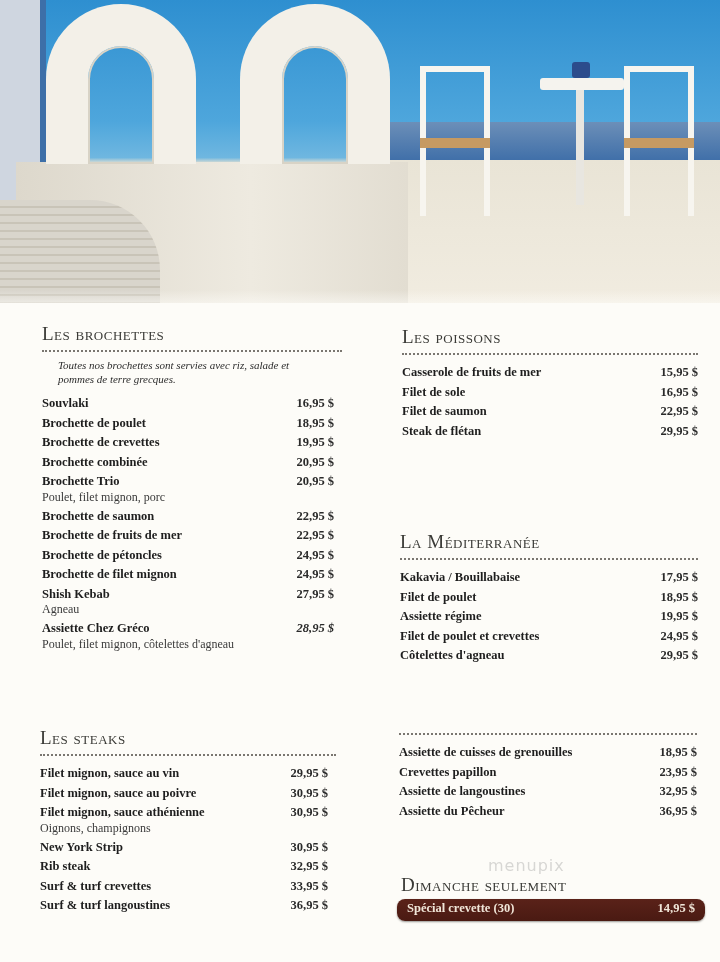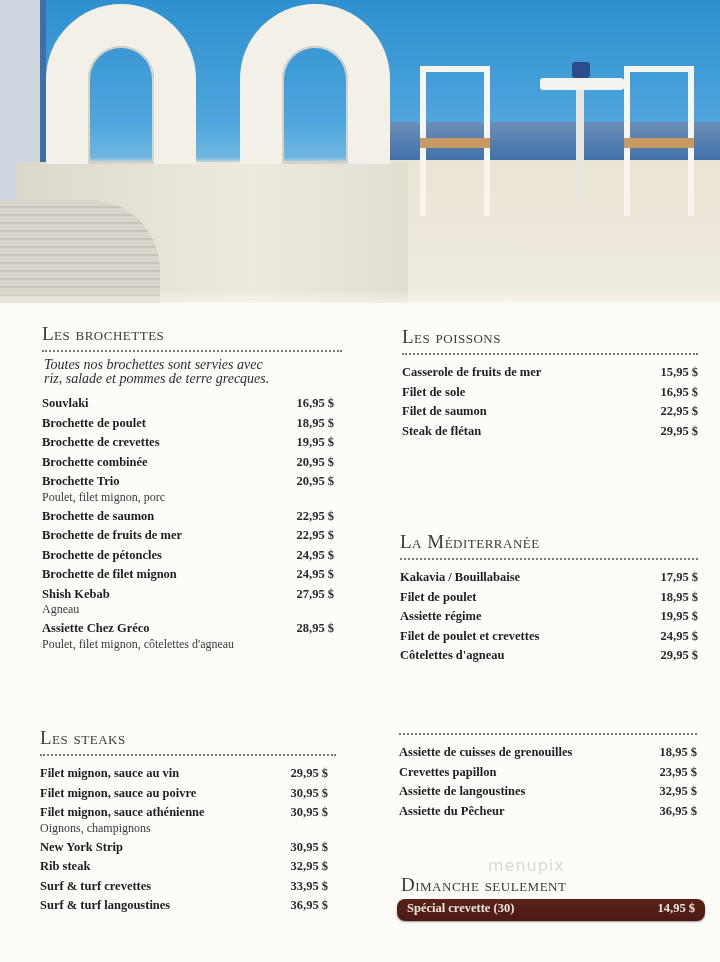--- a/index.html
+++ b/index.html
@@ -19,21 +19,21 @@
   .hero .chair.c1 { left:420px; }
   .hero .chair.c2 { left:624px; }
   .hero .table { position:absolute; left:540px; top:78px; width:84px; height:12px; background:#f5f3ee; border-radius:3px; }
   .hero .table-leg { position:absolute; left:576px; top:90px; width:8px; height:115px; background:#e8e6e0; }
   .hero .cup { position:absolute; left:572px; top:62px; width:18px; height:16px; background:#2c4c8c; border-radius:3px; }
   .hero-fade { position:absolute; left:0; top:290px; width:720px; height:40px; background:linear-gradient(180deg, rgba(253,252,248,0) 0%, rgba(253,252,248,1) 60%); }
 
   .section { position:absolute; }
   .sec-title { font-size:19px; letter-spacing:0.5px; color:#3a3a36; font-variant:small-caps; line-height:24px; white-space:nowrap; }
   .dots { border-bottom:2px dotted #7a7670; height:0; margin-top:4px; margin-bottom:8px; }
-  .note { font-style:italic; font-size:14px; line-height:14px; color:#2c2c2c; margin:-2px 0 8px 2px; }
+  .note { font-style:italic; font-size:11px; line-height:14px; color:#2c2c2c; margin:-2px 0 8px 16px; }
   .row { display:flex; justify-content:space-between; align-items:flex-start; }
   .item-name { font-weight:bold; font-size:12.5px; line-height:19.5px; color:#1e1e1e; }
   .item-price { font-weight:bold; font-size:12.5px; line-height:19.5px; color:#2a2a2a; white-space:nowrap; }
   .item-desc { font-size:12px; line-height:15px; color:#3a3a3a; margin-top:-2px; margin-bottom:2px; }
   .left-col .row { padding-right:0; }
   .special { margin-top:2px; background:linear-gradient(180deg,#5a2219,#4a1a12); border-radius:8px; padding:0 10px 4px 10px; display:flex; justify-content:space-between; box-shadow:0 1px 2px rgba(0,0,0,0.4); }
   .special .item-name, .special .item-price { color:#f1e6d8; line-height:18px; }
   .watermark { position:absolute; left:488px; top:856px; font-family:"DejaVu Sans", sans-serif; font-size:16px; color:rgba(120,120,120,0.28); letter-spacing:1px; }
 </style>
 </head>
@@ -122,21 +122,21 @@
       <div>
         <div class="row">
           <span class="item-name">Shish Kebab</span>
           <span class="item-price" style="margin-right: 8px;">27,95 $</span>
         </div>
         <div class="item-desc">Agneau</div>
       </div>
       <div>
         <div class="row">
           <span class="item-name">Assiette Chez Gréco</span>
-          <span class="item-price" style="margin-right: 8px;">28,95 $</span>
+          <span class="item-price" style="margin-right: 8px; font-style: italic;">28,95 $</span>
         </div>
         <div class="item-desc">Poulet, filet mignon, côtelettes d'agneau</div>
       </div>
     </div>
 </div>
 
 <div class="section left-col" style="left:40px; top:726px; width:296px;">
   <div class="sec-title">Les steaks</div>
   <div class="dots"></div>
   <div id="list-steaks">

